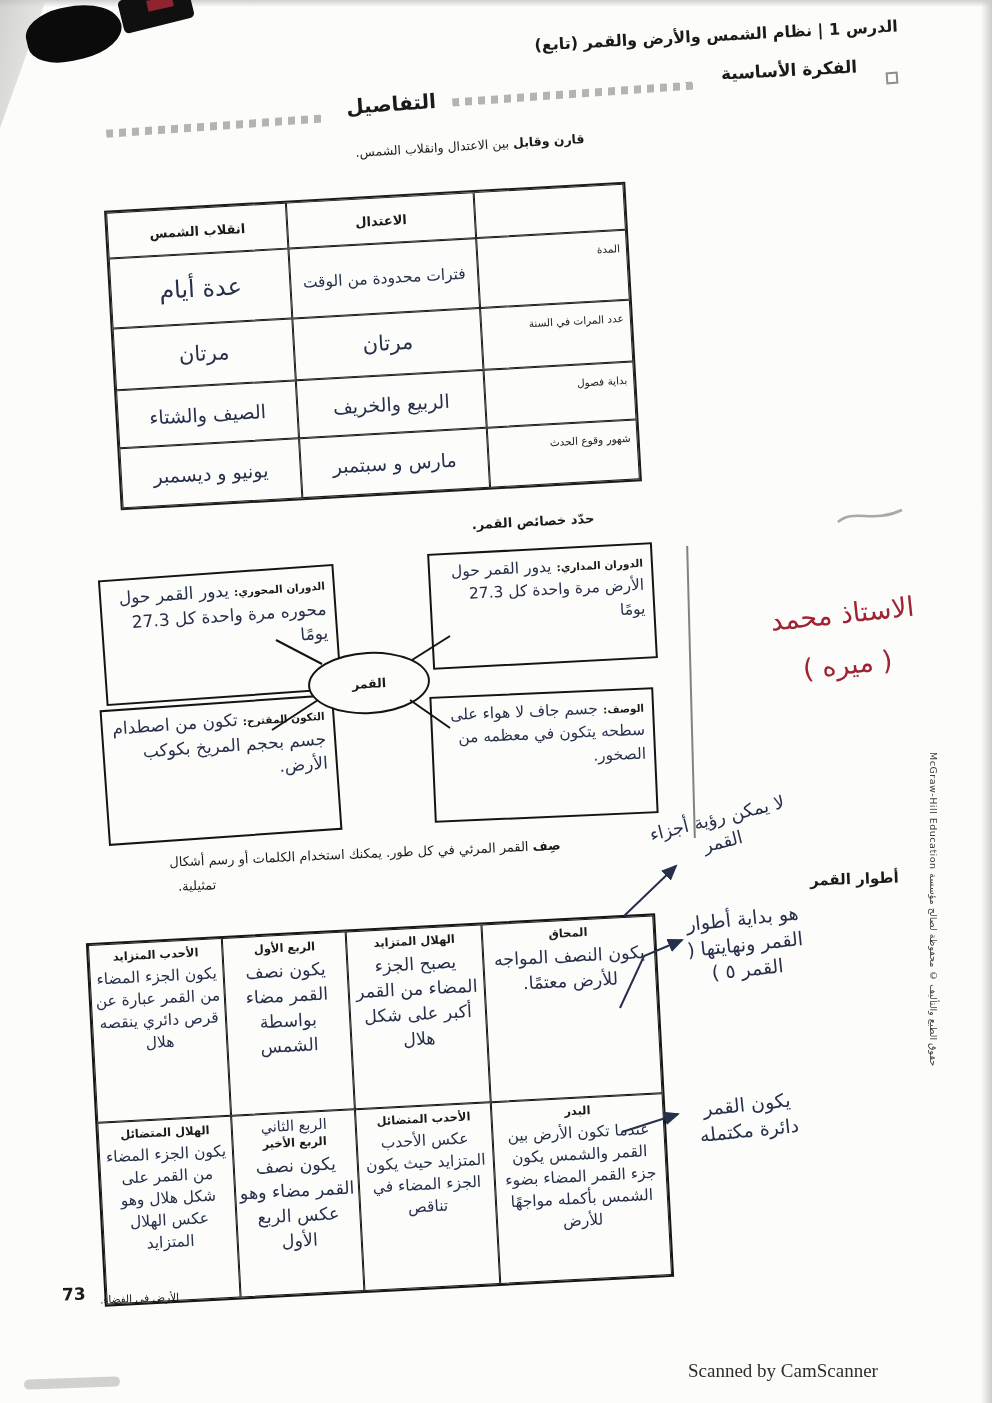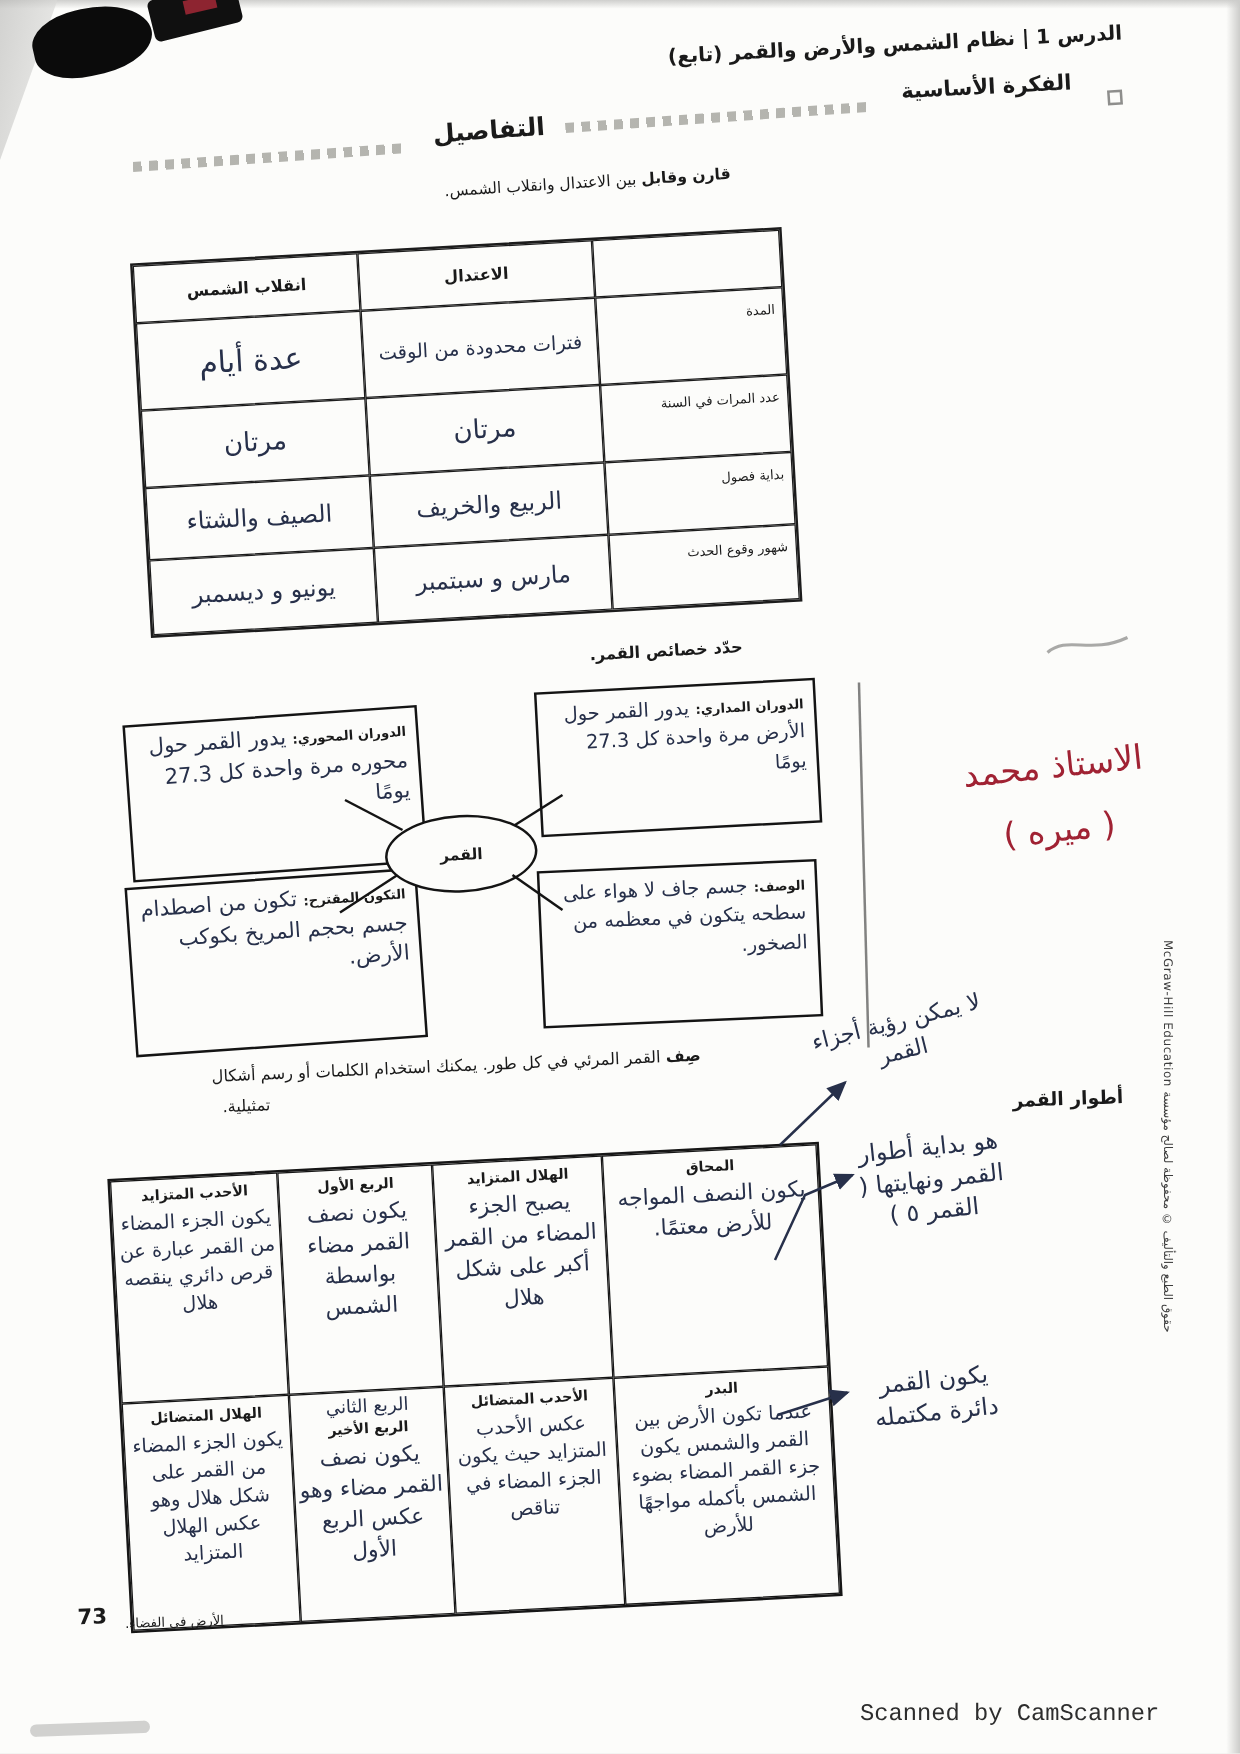--- a/index.html
+++ b/index.html
@@ -86,21 +86,21 @@
   .ph-head{font-size:11.5px;font-weight:bold;margin-bottom:3px;line-height:1.4;}
   .ph-hw{font-size:15.5px;line-height:1.42;}
   .ph-hw-big{font-size:17.5px;}
   .ph-prenote{font-size:14.5px;margin-bottom:1px;}
   
   .page-num{position:absolute;left:62px;top:1284px;font-weight:bold;font-size:17px;
         transform:rotate(-2deg);direction:ltr;}
   .footer-section{position:absolute;left:100px;top:1292px;font-size:10.5px;transform:rotate(-2deg);}
   .sidebar-vert{position:absolute;left:928px;top:752px;height:440px;writing-mode:vertical-rl;
         direction:ltr;font-size:9.5px;letter-spacing:.5px;color:#3c3c3c;}
-  .cam-credit{position:absolute;left:688px;top:1360px;font-family:Liberation Mono, monospace;
+  .cam-credit{position:absolute;left:688px;top:1360px;font-family:Liberation Serif, serif;
         font-size:19px;color:#2d2d2d;direction:ltr;}
   .overlay-svg{position:absolute;left:0;top:0;pointer-events:none;}
 </style>
 </head>
 <body>
 
 <div class="page">
 
   <div class="edge-top"></div>
   <div class="edge-right"></div>

